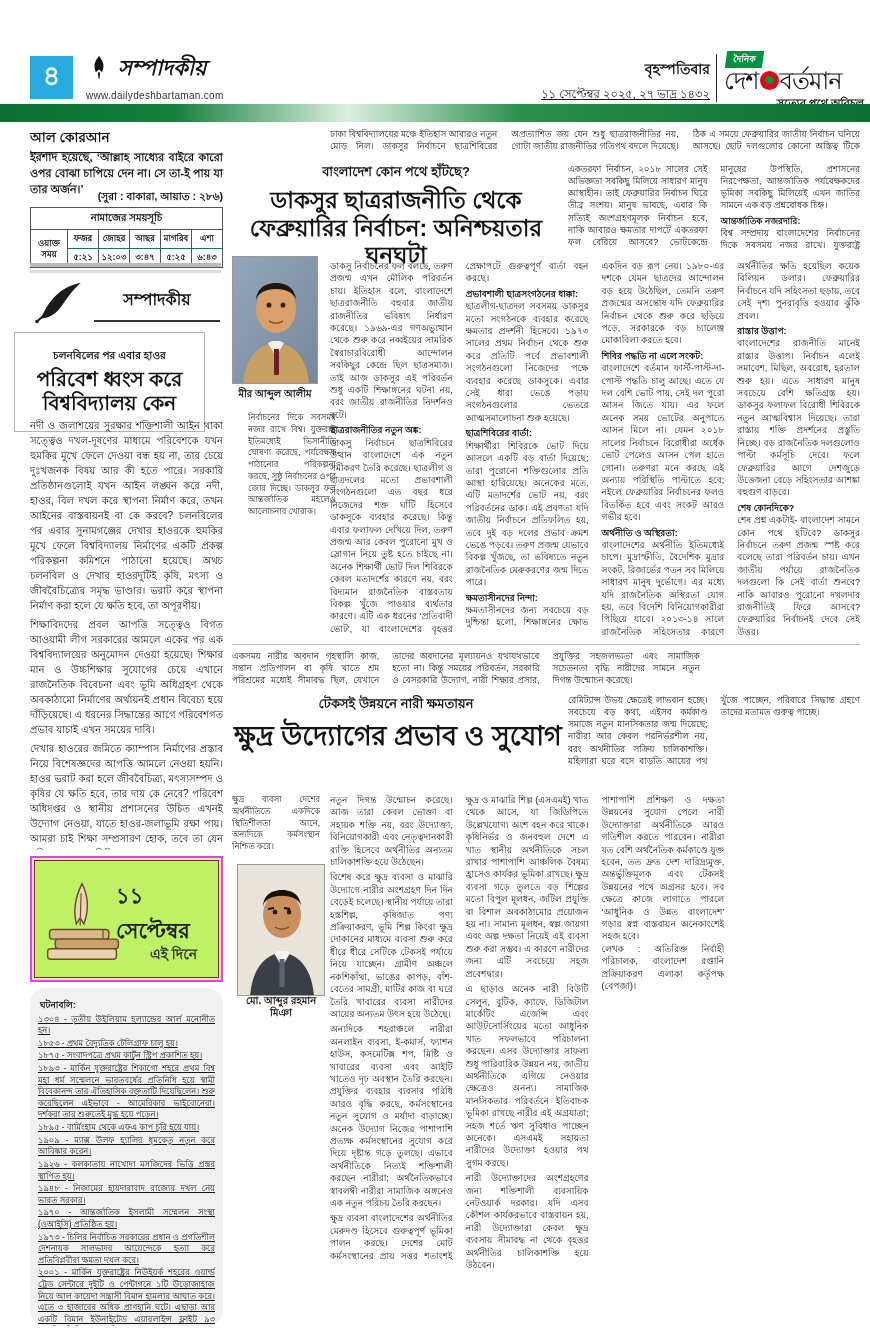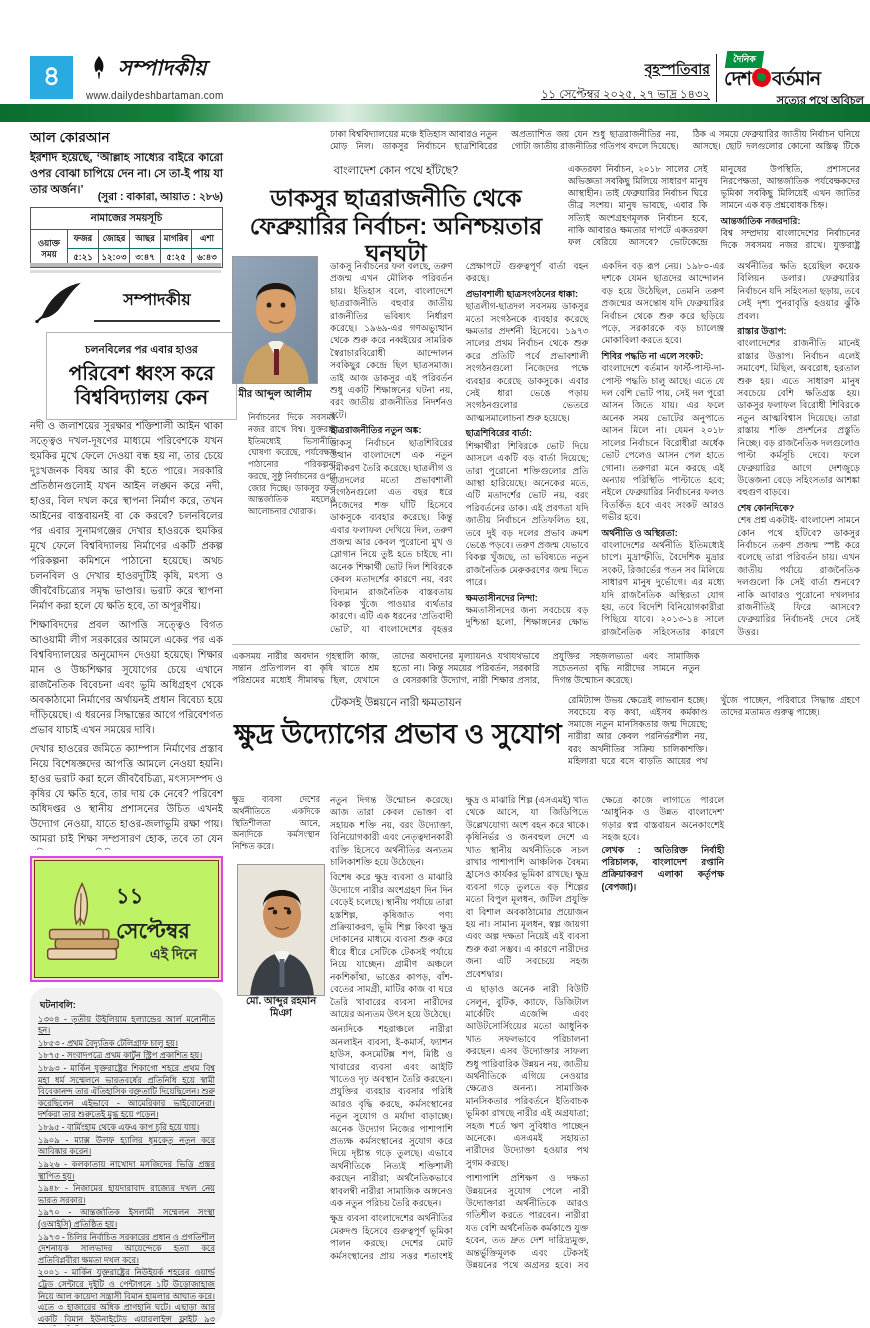--- a/index.html
+++ b/index.html
@@ -18,27 +18,27 @@
   .sec .sub:empty{display:none;}
 
   
   .pagenum{left:30px;top:56px;width:43px;height:43px;background:#29aae1;color:#fff;
     font-size:27px;font-weight:bold;display:flex;align-items:center;justify-content:center;}
   .mast-left{left:86px;top:52px;width:230px;}
   .mast-row{display:flex;align-items:center;gap:6px;}
   .mast-section{font-size:21px;font-weight:bold;font-style:italic;}
   .mast-url{font-size:10px;color:#333;margin-top:3px;letter-spacing:.3px;}
   .dateblock{left:520px;top:58px;width:190px;text-align:right;}
-  .weekday{font-size:14px;font-weight:bold;text-decoration:underline;}
+  .weekday{font-size:14px;font-weight:bold;}
   .dateline{font-size:11.5px;margin-top:4px;text-decoration:underline;}
   .hdr-divider{left:716px;top:54px;width:1px;height:48px;background:#222;}
   .logo{left:724px;top:48px;width:140px;}
   .logo-daily{display:inline-block;background:#00923f;color:#fff;font-size:9px;font-weight:bold;
     padding:1px 7px;transform:skewX(-8deg);margin-left:2px;}
-  .logo-name{font-size:19px;font-weight:700;letter-spacing:-1px;line-height:1.05;white-space:nowrap;}
+  .logo-name{font-size:24px;font-weight:400;letter-spacing:-1px;line-height:1.05;white-space:nowrap;}
   .logo-dot{display:inline-block;width:19px;height:19px;border-radius:50%;background:#e30613;
     vertical-align:middle;margin:0 1px 4px 1px;position:relative;}
   .logo-dot::after{content:"";position:absolute;left:5px;top:5px;width:9px;height:8px;background:#00923f;
     border-radius:45% 60% 50% 55%;}
   .logo-tagline{font-size:11px;font-weight:bold;text-align:right;margin-top:1px;}
   .greenbar{left:0;top:104px;width:870px;height:18px;
     background:linear-gradient(90deg,#0a6e31 0%,#15803c 20%,#ddeee1 40%,#2a8f4a 60%,#0a6e31 100%);}
 
   
   .quran-head{left:30px;top:127px;font-size:13.5px;font-weight:bold;border-bottom:1.5px solid #222;padding-bottom:2px;}
@@ -50,59 +50,59 @@
   .pt-wakt{width:36px;border-right:1px solid #555;display:flex;flex-direction:column;justify-content:center;
     align-items:center;font-size:8.5px;line-height:1.2;}
   .pt-cell{flex:1;border-right:1px solid #555;text-align:center;font-size:8.5px;}
   .pt-cell:last-child{border-right:none;}
   .pt-name{border-bottom:1px solid #0f766e;padding:2px 0;}
   .pt-time{padding:2px 0;}
   .rule1{left:30px;top:263px;width:191px;height:4px;background:#b9b9b9;}
   .rule2{left:30px;top:270px;width:191px;height:3px;background:#dcdcdc;}
   .edbrand{left:34px;top:280px;width:186px;display:flex;align-items:center;gap:8px;}
   .edbrand-label{font-size:16px;font-weight:bold;border-bottom:2px solid #333;padding:0 4px 6px 4px;flex:1;text-align:center;}
-  .edbox{left:46px;top:332px;width:191px;border:1px solid #b5b5b5;text-align:center;padding:9px 3px;box-sizing:border-box;}
+  .edbox{left:14px;top:332px;width:191px;border:1px solid #b5b5b5;text-align:center;padding:15px 3px;box-sizing:border-box;}
   .ed-kicker{font-size:10.5px;font-weight:bold;}
   .ed-title{font-size:20px;font-weight:800;line-height:1.22;margin-top:2px;}
   .ed-body{left:30px;top:418px;width:193px;height:432px;font-size:10px;line-height:1.5;text-align:justify;overflow:hidden;}
   .ed-body p{margin:0 0 4px 0;}
 
   .thisday{left:30px;top:856px;width:193px;height:126px;background:#bef264;border:2px solid #d946ef;
     box-sizing:border-box;box-shadow:inset 0 0 0 2px #f4e2bc, inset 0 0 0 3px #7d2b20;}
   .thisday-date{position:absolute;left:84px;top:22px;font-size:21px;font-weight:800;color:#222;}
   .thisday-sub{position:absolute;left:118px;top:58px;font-size:14px;font-weight:bold;color:#333;margin-top:27px;}
   .listbox{left:30px;top:988px;width:193px;height:338px;background:#f1f1f1;border-radius:16px;
     padding:9px 8px;box-sizing:border-box;font-size:8.3px;line-height:1.4;text-align:justify;overflow:hidden;}
   .listhead{font-weight:bold;font-size:9px;margin:2px 2px;}
   .listbox div.item{margin-bottom:1px;text-decoration:underline;}
 
   
   .a1-strip{left:330px;top:128px;width:530px;height:33px;font-size:8.8px;}
   .a1-headblock{left:234px;top:162px;width:324px;height:94px;text-align:center;}
-  .kicker{font-size:11px;font-weight:normal;}
+  .kicker{font-size:13px;font-weight:bold;}
   .a1-title{font-size:23px;font-weight:800;line-height:1.2;margin-top:4px;}
   .a1-beside{left:568px;top:163px;width:292px;height:93px;font-size:8.8px;}
   .photo{overflow:hidden;border:1px solid #999;box-sizing:border-box;}
   .photo1{left:232px;top:256px;width:86px;height:128px;}
   .caption{font-size:10px;font-weight:bold;text-align:center;line-height:1.2;}
   .cap1{left:228px;top:388px;width:94px;}
   .a1-side{left:248px;top:412px;width:88px;height:226px;font-size:8.4px;line-height:1.4;text-align:justify;overflow:hidden;}
   .a1-main{left:330px;top:260px;width:530px;height:380px;}
   .artdivider{left:232px;top:644px;width:628px;height:1px;background:#b9b9b9;}
 
   
   .a2-strip{left:232px;top:650px;width:628px;height:42px;font-size:8.8px;}
   .a2-headblock{left:234px;top:694px;width:324px;height:96px;text-align:center;}
   .a2-title{font-size:27px;font-weight:800;line-height:1.15;margin-top:6px;white-space:nowrap;}
   .a2-beside{left:568px;top:694px;width:292px;height:96px;font-size:8.8px;}
   .a2-side{left:232px;top:794px;width:88px;height:64px;font-size:8.4px;line-height:1.4;text-align:justify;overflow:hidden;}
   .photo2{left:237px;top:864px;width:88px;height:132px;}
   .cap2{left:230px;top:995px;width:102px;}
   .a2-main{left:330px;top:794px;width:530px;height:480px;}
-  .credit{font-weight:bold;}
+  .credit{font-weight:normal;}
 </style>
 </head>
 <body>
 
 <div class="abs pagenum">৪</div>
 
 <div class="abs mast-left">
   <div class="mast-row">
     <span>
       <svg width="26" height="26" viewBox="0 0 24 24">
@@ -318,16 +318,17 @@
 </div>
 
 <div class="abs bodytext cols4 a2-main">
   <div>
 
   <p class="sec"><span>নতুন দিগন্ত উন্মোচন করেছে। আজ তারা কেবল ভোক্তা বা সহায়ক শক্তি নয়, বরং উদ্যোক্তা, বিনিয়োগকারী এবং নেতৃত্বদানকারী ব্যক্তি হিসেবে অর্থনীতির অন্যতম চালিকাশক্তি হয়ে উঠেছেন।</span></p>
       <p class="sec"><span>বিশেষ করে ক্ষুদ্র ব্যবসা ও মাঝারি উদ্যোগে নারীর অংশগ্রহণ দিন দিন বেড়েই চলেছে। স্থানীয় পর্যায়ে তারা হস্তশিল্প, কৃষিজাত পণ্য প্রক্রিয়াকরণ, ভূমি শিল্প কিংবা ক্ষুদ্র দোকানের মাধ্যমে ব্যবসা শুরু করে ধীরে ধীরে সেটিকে টেকসই পর্যায়ে নিয়ে যাচ্ছেন। গ্রামীণ অঞ্চলে নকশিকাঁথা, ভাঙের কাপড়, বাঁশ-বেতের সামগ্রী, মাটির কাজ বা ঘরে তৈরি খাবারের ব্যবসা নারীদের আয়ের অন্যতম উৎস হয়ে উঠেছে।</span></p>
       <p class="sec"><span>অন্যদিকে শহরাঞ্চলে নারীরা অনলাইন ব্যবসা, ই-কমার্স, ফ্যাশন হাউস, কসমেটিক্স শপ, মিষ্টি ও খাবারের ব্যবসা এবং আইটি খাতেও দৃঢ় অবস্থান তৈরি করছেন। প্রযুক্তির ব্যবহার ব্যবসার পরিধি আরও বৃদ্ধি করছে, কর্মসংস্থানের নতুন সুযোগ ও মর্যাদা বাড়াচ্ছে। অনেক উদ্যোগ নিজের পাশাপাশি প্রত্যক্ষ কর্মসংস্থানের সুযোগ করে দিয়ে দৃষ্টান্ত গড়ে তুলছে। এভাবে অর্থনীতিকে নিত্যই শক্তিশালী করছেন নারীরা; অর্থনৈতিকভাবে স্বাবলম্বী নারীরা সামাজিক অঙ্গনেও এক নতুন পরিচয় তৈরি করছেন।</span></p>
       <p class="sec"><span>ক্ষুদ্র ব্যবসা বাংলাদেশের অর্থনীতির মেরুদণ্ড হিসেবে গুরুত্বপূর্ণ ভূমিকা পালন করছে। দেশের মোট কর্মসংস্থানের প্রায় সত্তর শতাংশই ক্ষুদ্র ও মাঝারি শিল্প (এসএমই) খাত থেকে আসে, যা জিডিপিতে উল্লেখযোগ্য অংশ বহন করে থাকে। কৃষিনির্ভর ও জনবহুল দেশে এ খাত স্থানীয় অর্থনীতিকে সচল রাখার পাশাপাশি আঞ্চলিক বৈষম্য হ্রাসেও কার্যকর ভূমিকা রাখছে। ক্ষুদ্র ব্যবসা গড়ে তুলতে বড় শিল্পের মতো বিপুল মূলধন, জটিল প্রযুক্তি বা বিশাল অবকাঠামোর প্রয়োজন হয় না। সামান্য মূলধন, স্বল্প জায়গা এবং অল্প দক্ষতা নিয়েই এই ব্যবসা শুরু করা সম্ভব। এ কারণে নারীদের জন্য এটি সবচেয়ে সহজ প্রবেশদ্বার।</span></p>
       <p class="sec"><span>এ ছাড়াও অনেক নারী বিউটি সেলুন, বুটিক, ক্যাফে, ডিজিটাল মার্কেটিং এজেন্সি এবং আউটসোর্সিংয়ের মতো আধুনিক খাত সফলভাবে পরিচালনা করছেন। এসব উদ্যোক্তার সাফল্য শুধু পারিবারিক উন্নয়ন নয়, জাতীয় অর্থনীতিকে এগিয়ে নেওয়ার ক্ষেত্রেও অনন্য। সামাজিক মানসিকতার পরিবর্তনে ইতিবাচক ভূমিকা রাখছে নারীর এই অগ্রযাত্রা; সহজ শর্তে ঋণ সুবিধাও পাচ্ছেন অনেকে। এসএমই সহায়তা নারীদের উদ্যোক্তা হওয়ার পথ সুগম করছে।</span></p>
+      <p class="sec"><span>নারী উদ্যোক্তাদের অংশগ্রহণের জন্য শক্তিশালী ব্যবসায়িক নেটওয়ার্ক দরকার। যদি এসব কৌশল কার্যকরভাবে বাস্তবায়ন হয়, নারী উদ্যোক্তারা কেবল ক্ষুদ্র ব্যবসায় সীমাবদ্ধ না থেকে বৃহত্তর অর্থনীতির চালিকাশক্তি হয়ে উঠবেন।</span></p>
       <p class="sec"><span>পাশাপাশি প্রশিক্ষণ ও দক্ষতা উন্নয়নের সুযোগ পেলে নারী উদ্যোক্তারা অর্থনীতিকে আরও গতিশীল করতে পারবেন। নারীরা যত বেশি অর্থনৈতিক কর্মকাণ্ডে যুক্ত হবেন, তত দ্রুত দেশ দারিদ্র্যমুক্ত, অন্তর্ভুক্তিমূলক এবং টেকসই উন্নয়নের পথে অগ্রসর হবে। সব ক্ষেত্রে কাজে লাগাতে পারলে ‘আধুনিক ও উন্নত বাংলাদেশ’ গড়ার স্বপ্ন বাস্তবায়ন অনেকাংশেই সহজ হবে।</span></p>
     </div>
   <p class="sec credit">লেখক : অতিরিক্ত নির্বাহী পরিচালক, বাংলাদেশ রপ্তানি প্রক্রিয়াকরণ এলাকা কর্তৃপক্ষ (বেপজা)।</p>
 </div>
 
 </body></html>

